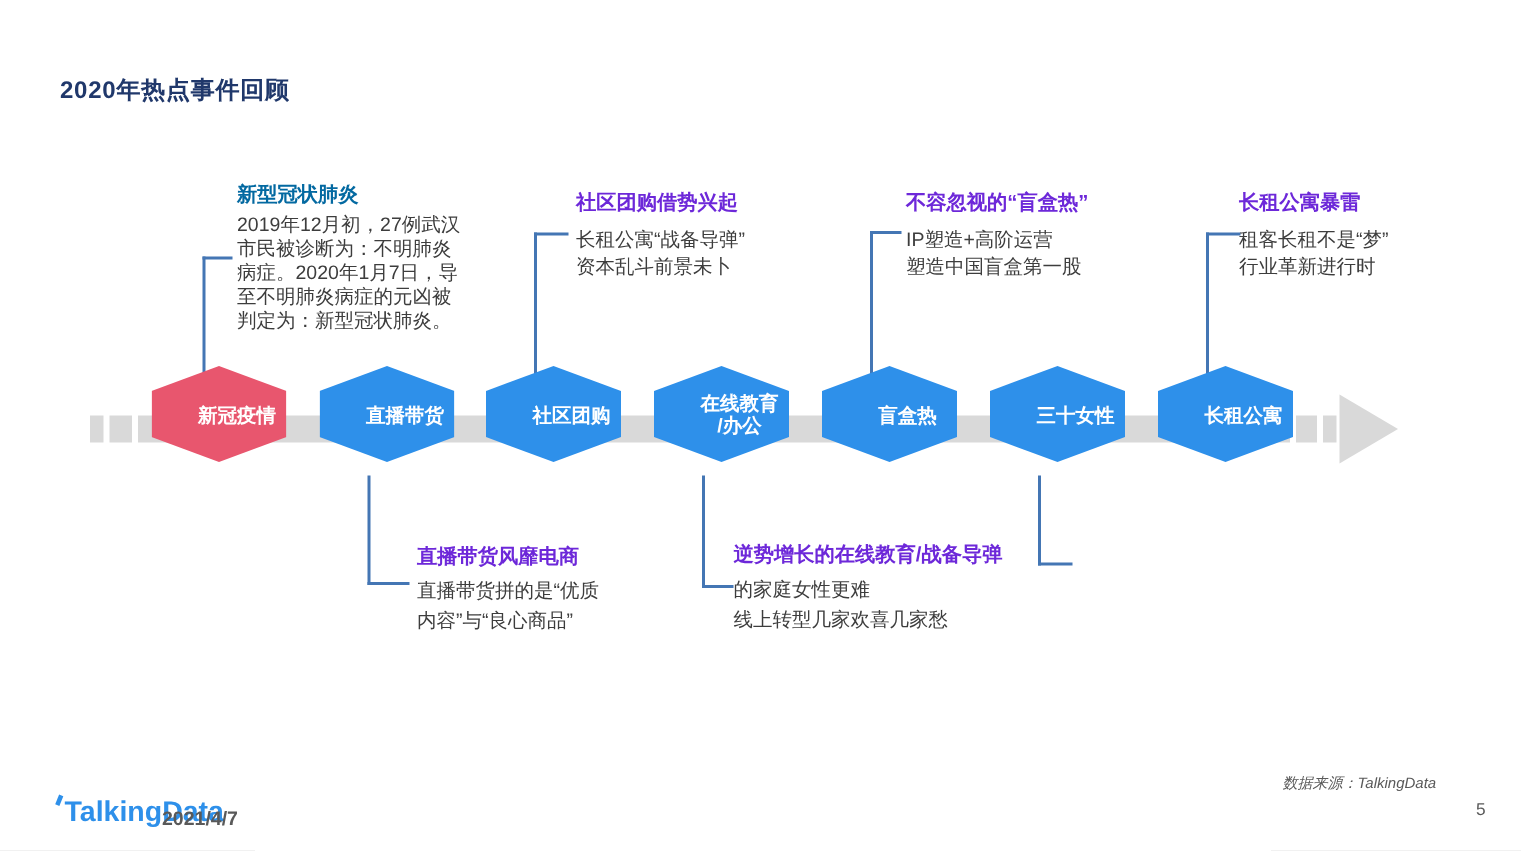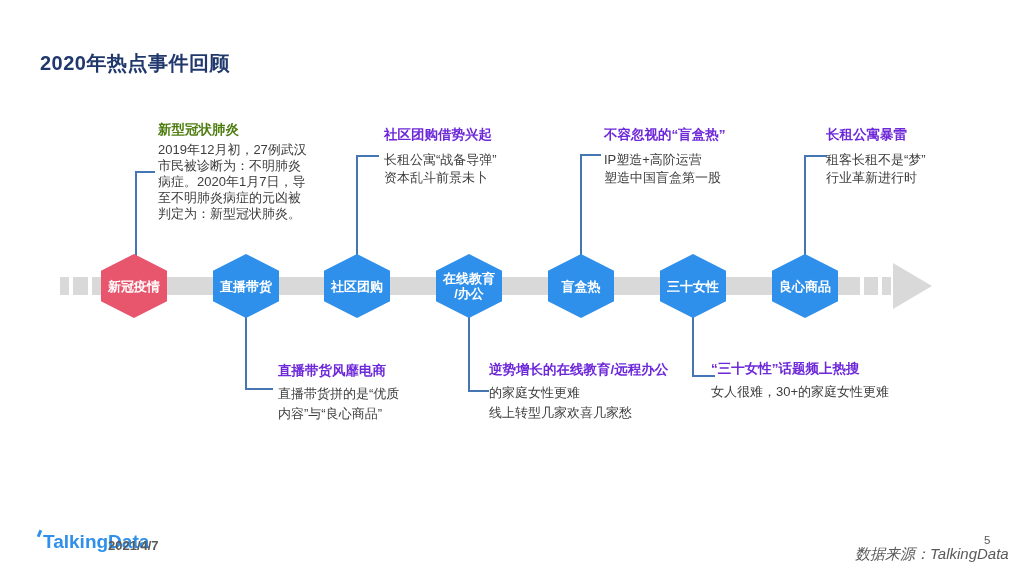--- a/index.html
+++ b/index.html
@@ -3,64 +3,64 @@
 <meta charset="utf-8">
 <style>
   html,body{margin:0;padding:0;background:#e8e8e8;}
   .slide{
     position:relative; width:1014px; height:567px; background:#ffffff;
     font-family:"Liberation Sans","DejaVu Sans",sans-serif; overflow:hidden;
     margin:0 auto;
   }
   .page-title{
     position:absolute; left:40px; top:50px;
-    font-size:20px; font-weight:bold; color:#20386B; letter-spacing:0.5px;
+    font-size:16px; font-weight:bold; color:#20386B; letter-spacing:0.5px;
   }
   
   .tl-bar{position:absolute; left:92px; top:277px; width:768px; height:18px; background:#D9D9D9; z-index:1;}
   .dash{position:absolute; top:277px; height:18px; background:#D9D9D9; z-index:1;}
   .d1{left:60px; width:9px;} .d2{left:73px; width:15px;}
   .d4{left:864px; width:14px;} .d5{left:882px; width:9px;}
   .tl-arrow{position:absolute; left:893px; top:263px; width:0; height:0; z-index:1;
     border-top:23px solid transparent; border-bottom:23px solid transparent; border-left:39px solid #D9D9D9;}
   .hex{
-    position:absolute; top:254px; width:66px; height:64px; z-index:3;
+    position:absolute; top:244px; width:66px; height:64px; z-index:3;
     clip-path:polygon(50% 0%,100% 26%,100% 74%,50% 100%,0% 74%,0% 26%);
     background:#2E90EA; color:#ffffff; font-weight:bold; font-size:13px; line-height:15px;
-    display:flex; align-items:center; justify-content:center; text-align:center; white-space:pre-line;
+    display:flex; align-items:center; justify-content:center; text-align:center; white-space:pre-line;padding-left:24px;
   }
   .hex.red{background:#E8566E;}
   .hx0{left:101px;} .hx1{left:213px;} .hx2{left:324px;} .hx3{left:436px;}
   .hx4{left:548px;} .hx5{left:660px;} .hx6{left:772px;}
   
   .vline{position:absolute; width:2px; background:#4476B4; z-index:2;}
   .hline{position:absolute; height:2px; background:#4476B4; z-index:2;}
   .c0v{left:135px; top:171px; height:85px;} .c0h{left:135px; top:171px; width:20px;}
   .c2v{left:356px; top:155px; height:101px;} .c2h{left:356px; top:155px; width:23px;}
   .c4v{left:580px; top:154px; height:102px;} .c4h{left:580px; top:154px; width:21px;}
   .c6v{left:804px; top:155px; height:101px;} .c6h{left:804px; top:155px; width:23px;}
   .c1v{left:245px; top:317px; height:73px;} .c1h{left:245px; top:388px; width:28px;}
   .c3v{left:468px; top:317px; height:75px;} .c3h{left:468px; top:390px; width:21px;}
   .c5v{left:692px; top:317px; height:60px;} .c5h{left:692px; top:375px; width:23px;}
   
   .ann{position:absolute; z-index:4;}
   .ann-title{font-size:13.5px; font-weight:bold; color:#6d28d9; line-height:18px;}
-  .ann-title.red{color:#4d7c0f;}
+  .ann-title.red{color:#0369a1;}
   .ann-body{font-size:13px; color:#3D3D3D; white-space:pre-line; line-height:17.5px; margin-top:7px;}
   .a0{left:158px; top:121px;} .a0 .ann-body{line-height:16px; margin-top:3px;}
   .a1{left:384px; top:126px;}
   .a2{left:604px; top:126px;}
   .a3{left:826px; top:126px;}
   .b0{left:278px; top:362px;} .b1{left:489px; top:361px;} .b2{left:711px; top:360px;}
   .b0 .ann-body,.b1 .ann-body,.b2 .ann-body{line-height:19.5px; margin-top:4px;}
   
   .logo{position:absolute; left:38px; top:531px; font-size:19px; font-weight:bold; color:#2E90EA;}
   .logo-tick{display:inline-block; width:3px; height:7px; background:#2E90EA; transform:rotate(22deg); margin-right:2px; vertical-align:top; margin-top:-1px;}
   .footer-date{position:absolute; left:108px; top:538px; font-size:13px; font-weight:bold; color:#595959;}
-  .source{position:absolute; left:855px; top:545px; font-size:15px; font-style:italic; color:#595959;}
+  .source{position:absolute; left:855px; top:515px; font-size:10px; font-style:italic; color:#595959;}
   .page-num{position:absolute; left:984px; top:534px; font-size:11.5px; color:#595959;}
 </style>
 </head>
 <body>
 
 <div class="slide">
 
   <div class="page-title">2020年热点事件回顾</div>
 
   <div class="dash d1"></div>
@@ -85,21 +85,21 @@
   <div class="vline c5v"></div>
   <div class="hline c5h"></div>
 
   <div class="hex red hx0">新冠疫情</div>
   <div class="hex hx1">直播带货</div>
   <div class="hex hx2">社区团购</div>
   <div class="hex hx3">在线教育
 /办公</div>
   <div class="hex hx5">三十女性</div>
   <div class="hex hx4">盲盒热</div>
-  <div class="hex hx6">良心商品</div>
+  <div class="hex hx6">长租公寓</div>
 
   <div class="ann a0">
     <div class="ann-title red">新型冠状肺炎</div>
     <div class="ann-body">2019年12月初，27例武汉
 市民被诊断为：不明肺炎
 病症。2020年1月7日，导
 至不明肺炎病症的元凶被
 判定为：新型冠状肺炎。</div>
   </div>
   <div class="ann a1">
@@ -117,27 +117,23 @@
     <div class="ann-body">租客长租不是“梦”
 行业革新进行时</div>
   </div>
 
   <div class="ann b0">
     <div class="ann-title">直播带货风靡电商</div>
     <div class="ann-body">直播带货拼的是“优质
 内容”与“良心商品”</div>
   </div>
   <div class="ann b1">
-    <div class="ann-title">逆势增长的在线教育/远程办公</div>
+    <div class="ann-title">逆势增长的在线教育/战备导弹</div>
     <div class="ann-body">的家庭女性更难
 线上转型几家欢喜几家愁</div>
-  </div>
-  <div class="ann b2">
-    <div class="ann-title">“三十女性”话题频上热搜</div>
-    <div class="ann-body">女人很难，30+的家庭女性更难</div>
   </div>
 
   <div class="logo"><span class="logo-tick"></span><span>TalkingData</span></div>
   <div class="footer-date">2021/4/7</div>
   <div class="source">数据来源：TalkingData</div>
   <div class="page-num">5</div>
 
 </div>
 
 </body></html>

